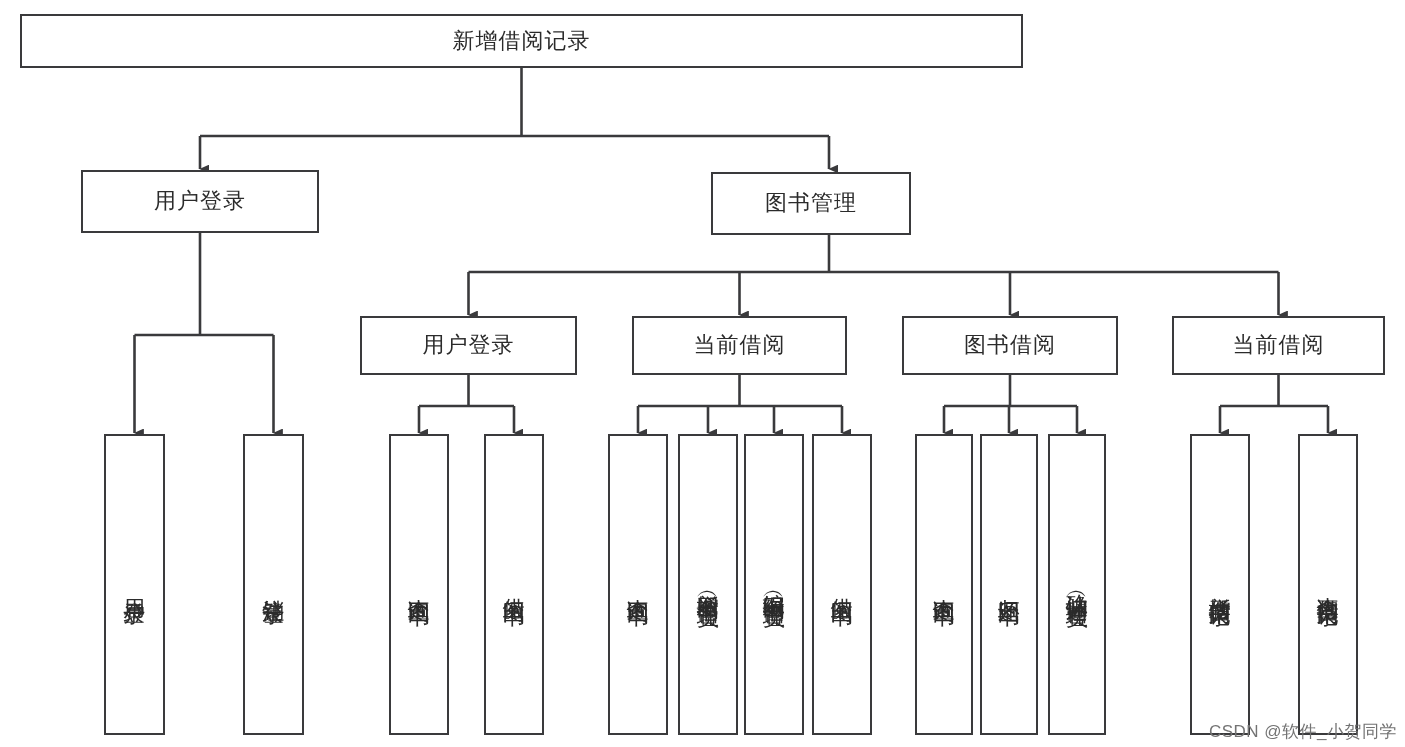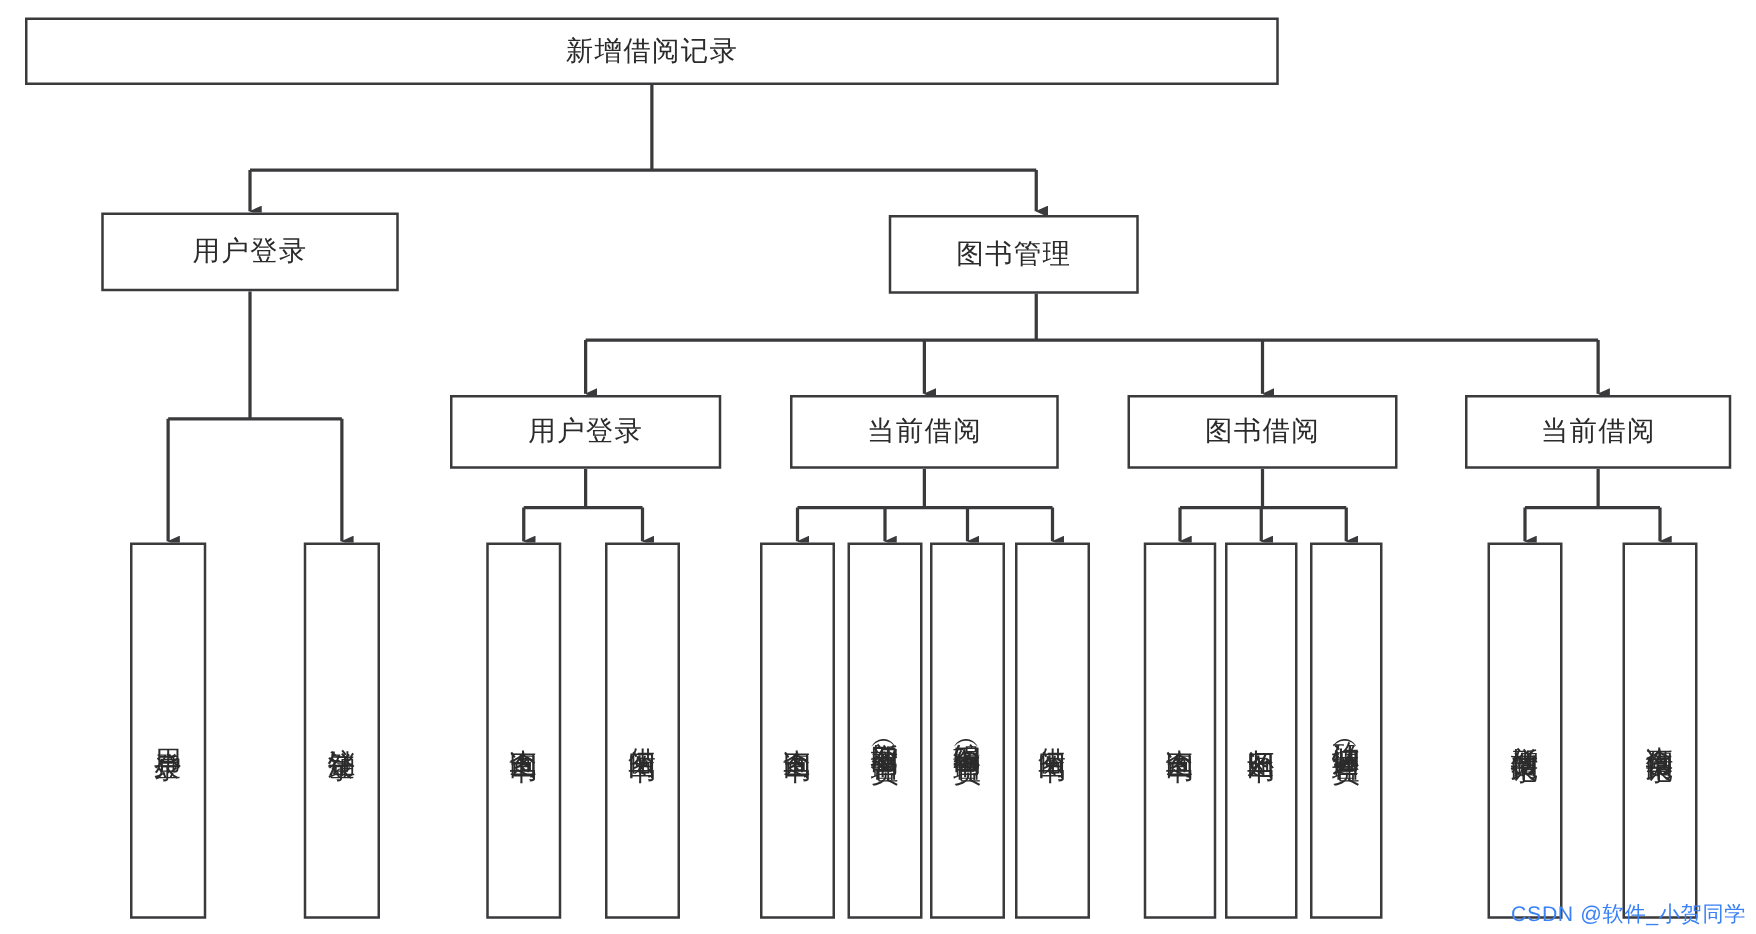--- a/index.html
+++ b/index.html
@@ -53,21 +53,21 @@
     top: 0;
     width: 1405px;
     height: 747px;
     pointer-events: none;
   }
   .watermark {
     position: absolute;
     right: 8px;
     bottom: 4px;
     font-size: 17px;
-    color: #3b82f6;
+    color: #737373;
     letter-spacing: 0.5px;
     white-space: nowrap;
   }
 </style>
 </head>
 <body>
 
 <div id="canvas">
   <svg id="edges" viewBox="0 0 1405 747">
     <defs>

